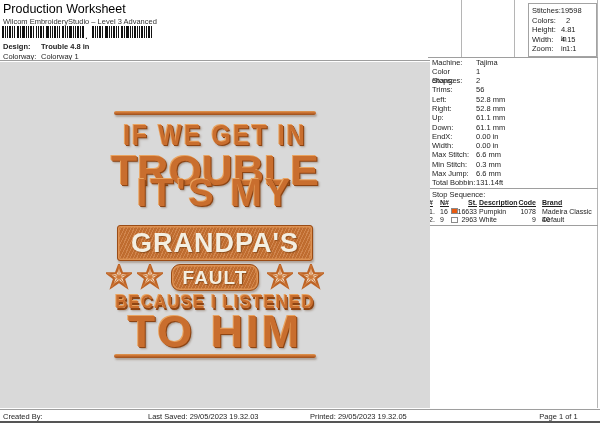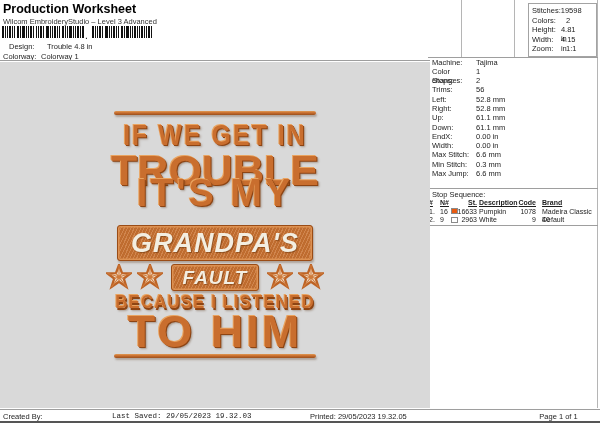--- a/index.html
+++ b/index.html
@@ -8,21 +8,21 @@
     width:600px; height:424px; position:relative; overflow:hidden;
     font-family:"Liberation Sans", sans-serif; color:#222;
   }
   .abs { position:absolute; }
   .sm { font-size:7.5px; line-height:9px; color:#1d1d1d; }
   .xs { font-size:7px; line-height:8.5px; color:#1d1d1d; }
   .hline { position:absolute; background:#9e9e9e; height:1px; }
   .vline { position:absolute; background:#b5b5b5; width:1px; }
 
   
-  .title { font-size:12.5px; font-weight:bold; color:#000; }
+  .title { font-size:12.5px; font-weight:normal; color:#000; }
   .subtitle { font-size:7.5px; color:#333; }
   .kv-label { display:inline-block; width:36px; }
 
   
   .stats-box { position:absolute; left:528px; top:3px; width:69px; height:54px;
                border:1px solid #a3a3a3; background:#fff; padding:2px 16px 0 3px; }
   .stats-row { display:flex; height:9.6px; }
   .stats-row .l { width:34px; }
 
   
@@ -41,21 +41,21 @@
               text-shadow:-1px -1px 0 #e9a35f, 1px 1px 0 #8d4413, 2px 2px 2px rgba(80,40,10,0.35); }
   .emb-rule { position:absolute; left:50%; transform:translateX(-50%); height:3.5px;
               border-radius:2px;
               background:linear-gradient(180deg,#e09a55 0%, #c96e2e 45%, #9a4f1d 100%);
               box-shadow:1px 2px 2px rgba(80,40,10,0.3); }
   .emb-box { background:#c97231;
              background-image:repeating-linear-gradient(115deg, rgba(255,255,255,0.14) 0 1px, rgba(0,0,0,0.05) 1px 3px);
              border:1px solid #9a4c16; border-radius:3px;
              box-shadow:inset 0 0 0 1.5px #dd9152, 1px 2px 2px rgba(80,40,10,0.3);
              color:#f3eee1; font-weight:bold; text-align:center;
-             text-shadow:1px 1px 1px rgba(100,50,10,0.55);font-style:italic; }
+             text-shadow:1px 1px 1px rgba(100,50,10,0.55); }
   .star-row { position:absolute; left:0; width:100%; display:flex;
               justify-content:center; align-items:center; gap:5px; }
 
   
   .footer-text span { position:absolute; top:0; }
 </style>
 </head>
 <body>
 
 <div class="abs" style="left:3px; top:2px;">
@@ -118,21 +118,21 @@
     <rect x="137" y="0" width="1" height="12"></rect>
       <rect x="139" y="0" width="2" height="12"></rect>
       <rect x="142" y="0" width="1" height="12"></rect>
     <rect x="144" y="0" width="1" height="12"></rect>
       <rect x="146" y="0" width="2" height="12"></rect>
       <rect x="149" y="0" width="1" height="12"></rect>
   </g>
   <text x="83" y="13" font-size="10" fill="#111">,</text>
 </svg>
 
-<div class="abs sm" style="left:9px; top:42px;">
+<div class="abs sm" style="left:3px; top:42px;font-weight:bold;">
   <span class="kv-label">Design:</span>
   <span>Trouble 4.8 in</span>
 </div>
 <div class="abs sm" style="left:3px; top:51.5px;">
   <span class="kv-label">Colorway:</span>
   <span>Colorway 1</span>
 </div>
 
 <div class="vline" style="left:461px; top:0; height:57px;"></div>
 <div class="vline" style="left:514px; top:0; height:57px;"></div>
@@ -208,20 +208,24 @@
       <span class="l">Max Stitch:</span>
       <span>6.6 mm</span>
     </div>
   <div class="info-row">
       <span class="l">Min Stitch:</span>
       <span>0.3 mm</span>
     </div>
   <div class="info-row">
       <span class="l">Max Jump:</span>
       <span>6.6 mm</span>
+    </div>
+  <div class="info-row">
+      <span class="l">Total Bobbin:</span>
+      <span>131.14ft</span>
     </div>
 </div>
 
 <div class="hline" style="left:428px; top:188px; width:170px;"></div>
 <div class="abs sm" style="left:432px; top:189.5px;">Stop Sequence:</div>
 
 <div class="abs xs seq-hdr" style="left:428px; top:199px; width:169px; height:8.5px; font-weight:bold;">
   <span class="u" style="left:1px;">#</span>
   <span class="u" style="left:12px;">N#</span>
   <span class="u" style="left:26px; width:23px; text-align:right;">St.</span>
@@ -272,36 +276,36 @@
 
   <div class="emb-box" style="position:absolute; top:163px; left:50%; transform:translateX(-50%); width:196px; height:36px; font-size:27px; line-height:35px; letter-spacing:1px;">GRANDPA'S</div>
 
   <div class="star-row" style="top:201px; height:28px;">
     <svg width="26" height="26" viewBox="0 0 24 24">
         <use href="#star"></use>
       </svg>
     <svg width="26" height="26" viewBox="0 0 24 24">
         <use href="#star"></use>
       </svg>
-    <span class="emb-box" style="display:inline-block; width:88px; height:27px; font-size:19px; line-height:26px; letter-spacing:1px; margin:0 3px;">FAULT</span>
+    <span class="emb-box" style="display:inline-block; width:88px; height:27px; font-size:19px; line-height:26px; letter-spacing:1px; margin:0 3px;border-radius:9px;">FAULT</span>
     <svg width="26" height="26" viewBox="0 0 24 24">
         <use href="#star"></use>
       </svg>
     <svg width="26" height="26" viewBox="0 0 24 24">
         <use href="#star"></use>
       </svg>
   </div>
 
   <div class="emb-line" style="top:231px; font-size:17px; letter-spacing:1px; transform:scaleY(1.1); transform-origin:top;">BECAUSE I LISTENED</div>
 
   <div class="emb-line" style="top:247px; font-size:45px; letter-spacing:3px;">TO HIM</div>
 
   <div class="emb-rule" style="top:292px; width:202px;"></div>
 </div>
 
 <div class="hline" style="left:0; top:409px; width:600px;"></div>
 <div class="abs sm footer-text" style="left:0; top:411.5px; width:556px; height:10px;">
   <span style="left:3px;">Created By:</span>
-  <span style="left:112px;font-family:Liberation Mono, monospace;">Last Saved: 29/05/2023 19.32.03</span>
+  <span style="left:148px;">Last Saved: 29/05/2023 19.32.03</span>
   <span style="left:310px;">Printed: 29/05/2023 19.32.05</span>
   <span style="left:520px; width:77px; text-align:center;">Page 1 of 1</span>
 </div>
 <div class="abs" style="left:0; top:421px; width:600px; height:1.5px; background:#555;"></div>
 
 </body></html>

